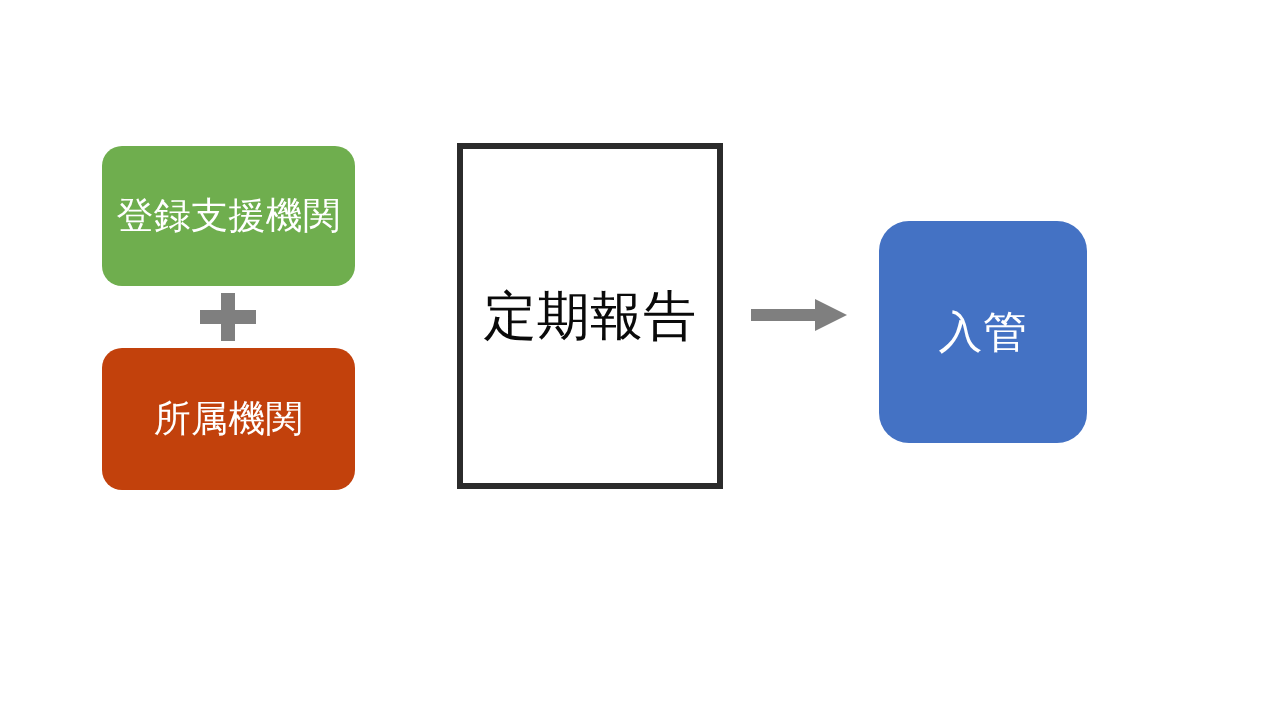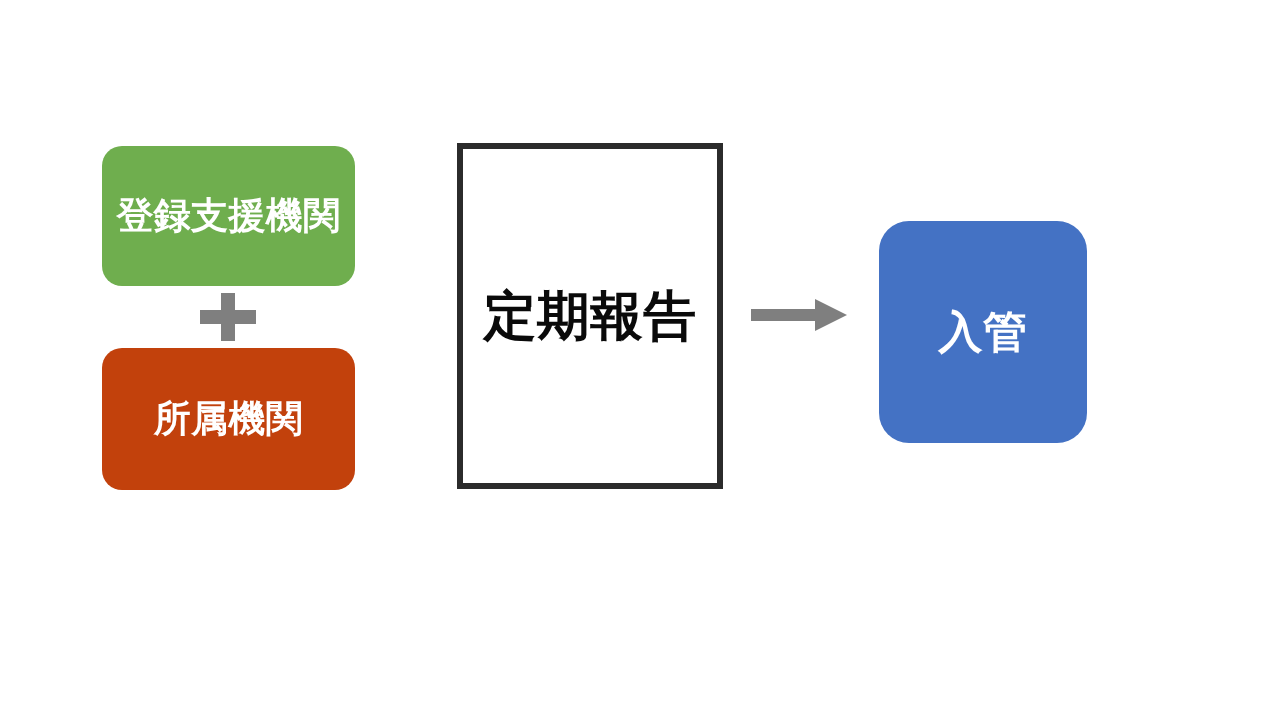--- a/index.html
+++ b/index.html
@@ -23,21 +23,21 @@
   
   .node {
     position: absolute;
     display: flex;
     align-items: center;
     justify-content: center;
     box-sizing: border-box;
     text-align: center;
   }
   .node-label {
-    font-weight: bold;
+    font-weight: normal;
     line-height: 1.1;
     letter-spacing: 0.01em;
     white-space: nowrap;
   }
 
   
   #box-support-org {
     left: 102px;
     top: 146px;
     width: 253px;

